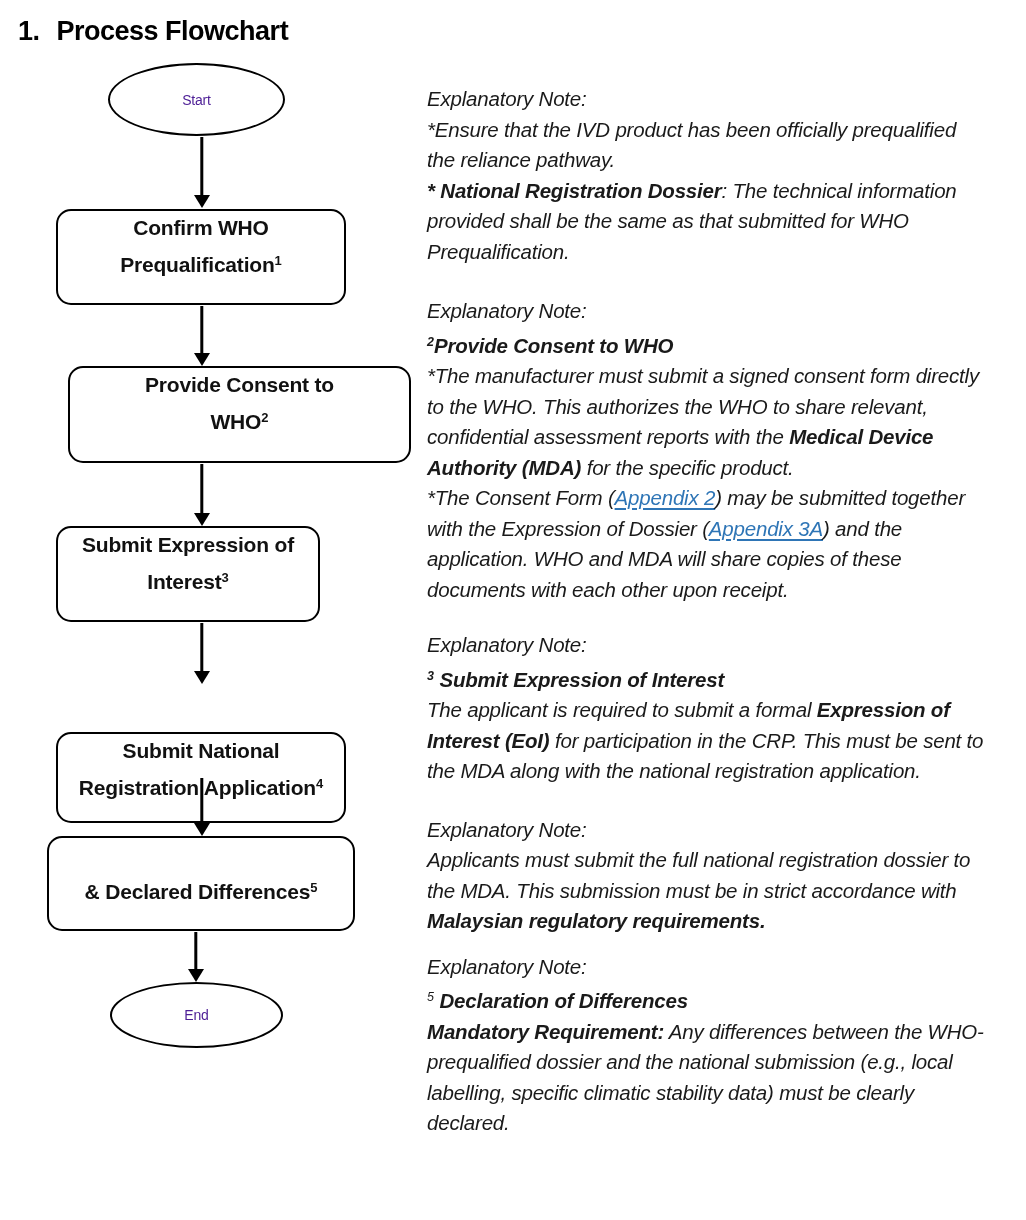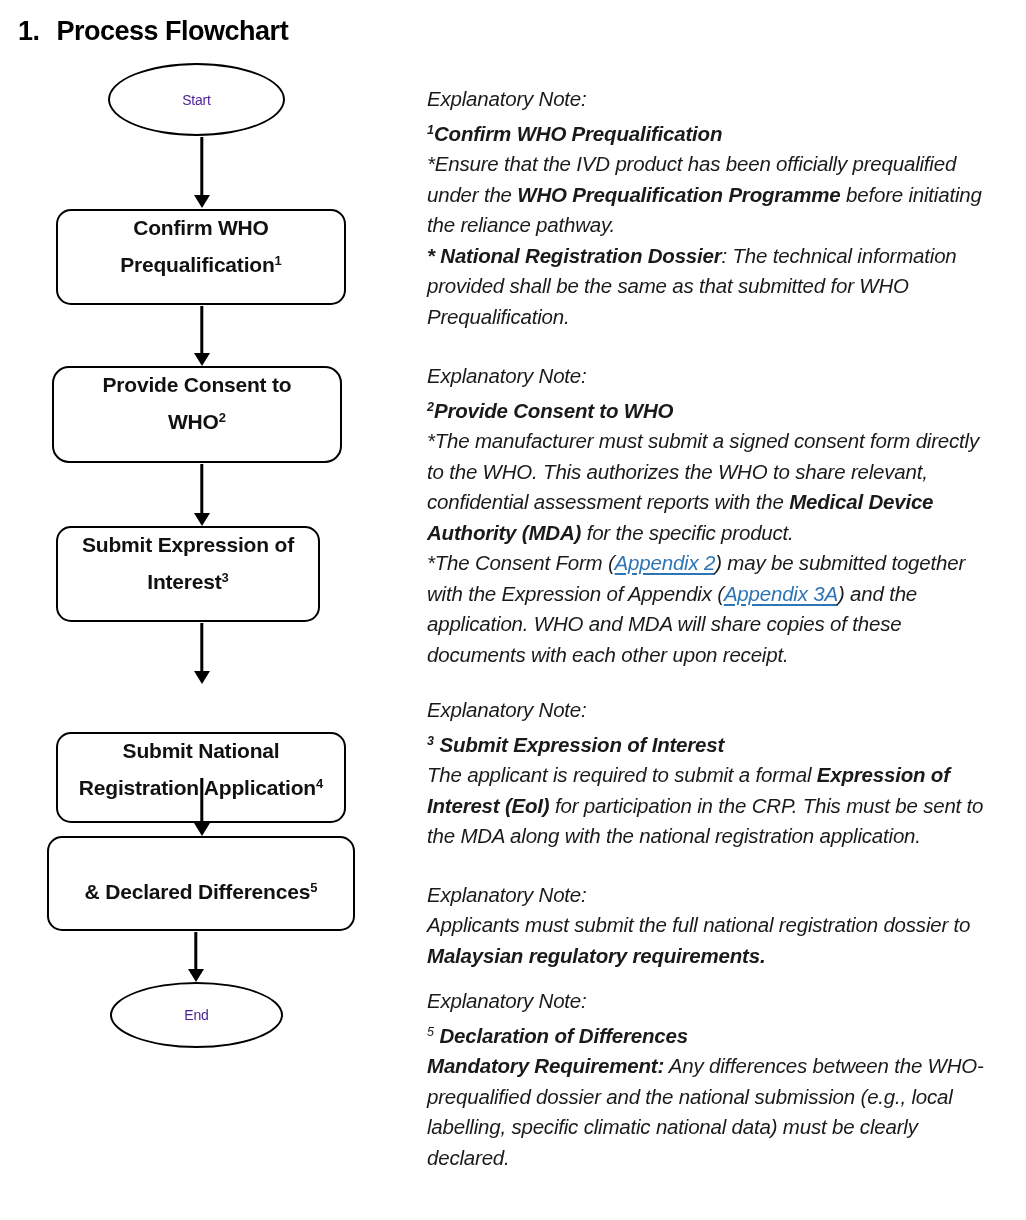--- a/index.html
+++ b/index.html
@@ -26,21 +26,21 @@
   #ellipse-start { left:108px; top:63px;  width:177px; height:73px; }
   #ellipse-end   { left:110px; top:982px; width:173px; height:66px; }
 
   .fc-box {
     position:absolute; border:2.6px solid #000; border-radius:15px; background:#fff;
     display:flex; align-items:flex-start; justify-content:center; text-align:center;
     font-weight:bold; font-size:21px; line-height:33px; color:#111;
     letter-spacing:-0.2px; box-sizing:border-box;
   }
   #box1 { left:56px; top:209px; width:290px; height:96px; }
-  #box2 { left:52px; top:366px; width:290px; height:97px;border-radius:17px; }
+  #box2 { left:68px; top:366px; width:343px; height:97px; }
   #box3 { left:56px; top:526px; width:264px; height:96px; }
   #box4 { left:56px; top:684px; width:290px; height:91px;margin-top:48px; }
   #box5 { left:47px; top:836px; width:308px; height:95px; }
 
   .sup-box { font-size:13px; vertical-align:7px; letter-spacing:0; }
 
   
   .arrow { position:absolute; width:17px; }
   .arrow .shaft {
     position:absolute; left:50%; transform:translateX(-50%);
@@ -151,53 +151,52 @@
     <div class="head"></div>
   </div>
 
 <div class="fc-ellipse" id="ellipse-end">
   <span>End</span>
 </div>
 
 <div class="notes" id="notes">
     <div class="note">
       <div class="nline"><span>Explanatory Note:</span></div>
-      <div class="nline"><span class="sup">1</span><span class="b">Confirm WHO Prequalification</span></div>
       <div class="nline"><span>*Ensure that the IVD product has been officially prequalified</span></div>
-      <div class="nline"><span>under the </span><span class="b">WHO Prequalification Programme</span><span> before initiating</span></div>
       <div class="nline"><span>the reliance pathway.</span></div>
       <div class="nline"><span class="b">* National Registration Dossier</span><span>: The technical information</span></div>
       <div class="nline"><span>provided shall be the same as that submitted for WHO</span></div>
       <div class="nline"><span>Prequalification.</span></div>
     </div>
     <div class="note">
       <div class="nline"><span>Explanatory Note:</span></div>
       <div class="nline"><span class="sup">2</span><span class="b">Provide Consent to WHO</span></div>
       <div class="nline"><span>*The manufacturer must submit a signed consent form directly</span></div>
       <div class="nline"><span>to the WHO. This authorizes the WHO to share relevant,</span></div>
       <div class="nline"><span>confidential assessment reports with the </span><span class="b">Medical Device</span></div>
       <div class="nline"><span class="b">Authority (MDA)</span><span> for the specific product.</span></div>
       <div class="nline"><span>*The Consent Form (</span><span class="link">Appendix 2</span><span>) may be submitted together</span></div>
-      <div class="nline"><span>with the Expression of Appendix (</span><span class="link">Appendix 3A</span><span>) and the</span></div>
+      <div class="nline"><span>with the Expression of Dossier (</span><span class="link">Appendix 3A</span><span>) and the</span></div>
       <div class="nline"><span>application. WHO and MDA will share copies of these</span></div>
       <div class="nline"><span>documents with each other upon receipt.</span></div>
     </div>
     <div class="note">
       <div class="nline"><span>Explanatory Note:</span></div>
       <div class="nline"><span class="sup">3</span><span class="b"> Submit Expression of Interest</span></div>
       <div class="nline"><span>The applicant is required to submit a formal </span><span class="b">Expression of</span></div>
       <div class="nline"><span class="b">Interest (EoI)</span><span> for participation in the CRP. This must be sent to</span></div>
       <div class="nline"><span>the MDA along with the national registration application.</span></div>
     </div>
     <div class="note">
       <div class="nline"><span>Explanatory Note:</span></div>
       <div class="nline"><span>Applicants must submit the full national registration dossier to</span></div>
+      <div class="nline"><span>the MDA. This submission must be in strict accordance with</span></div>
       <div class="nline"><span class="b">Malaysian regulatory requirements.</span></div>
     </div>
     <div class="note">
       <div class="nline"><span>Explanatory Note:</span></div>
       <div class="nline"><span class="sup plain">5</span><span class="b"> Declaration of Differences</span></div>
       <div class="nline"><span class="b">Mandatory Requirement:</span><span> Any differences between the WHO-</span></div>
       <div class="nline"><span>prequalified dossier and the national submission (e.g., local</span></div>
-      <div class="nline"><span>labelling, specific climatic national data) must be clearly</span></div>
+      <div class="nline"><span>labelling, specific climatic stability data) must be clearly</span></div>
       <div class="nline"><span>declared.</span></div>
     </div>
   </div>
 
 </body></html>

